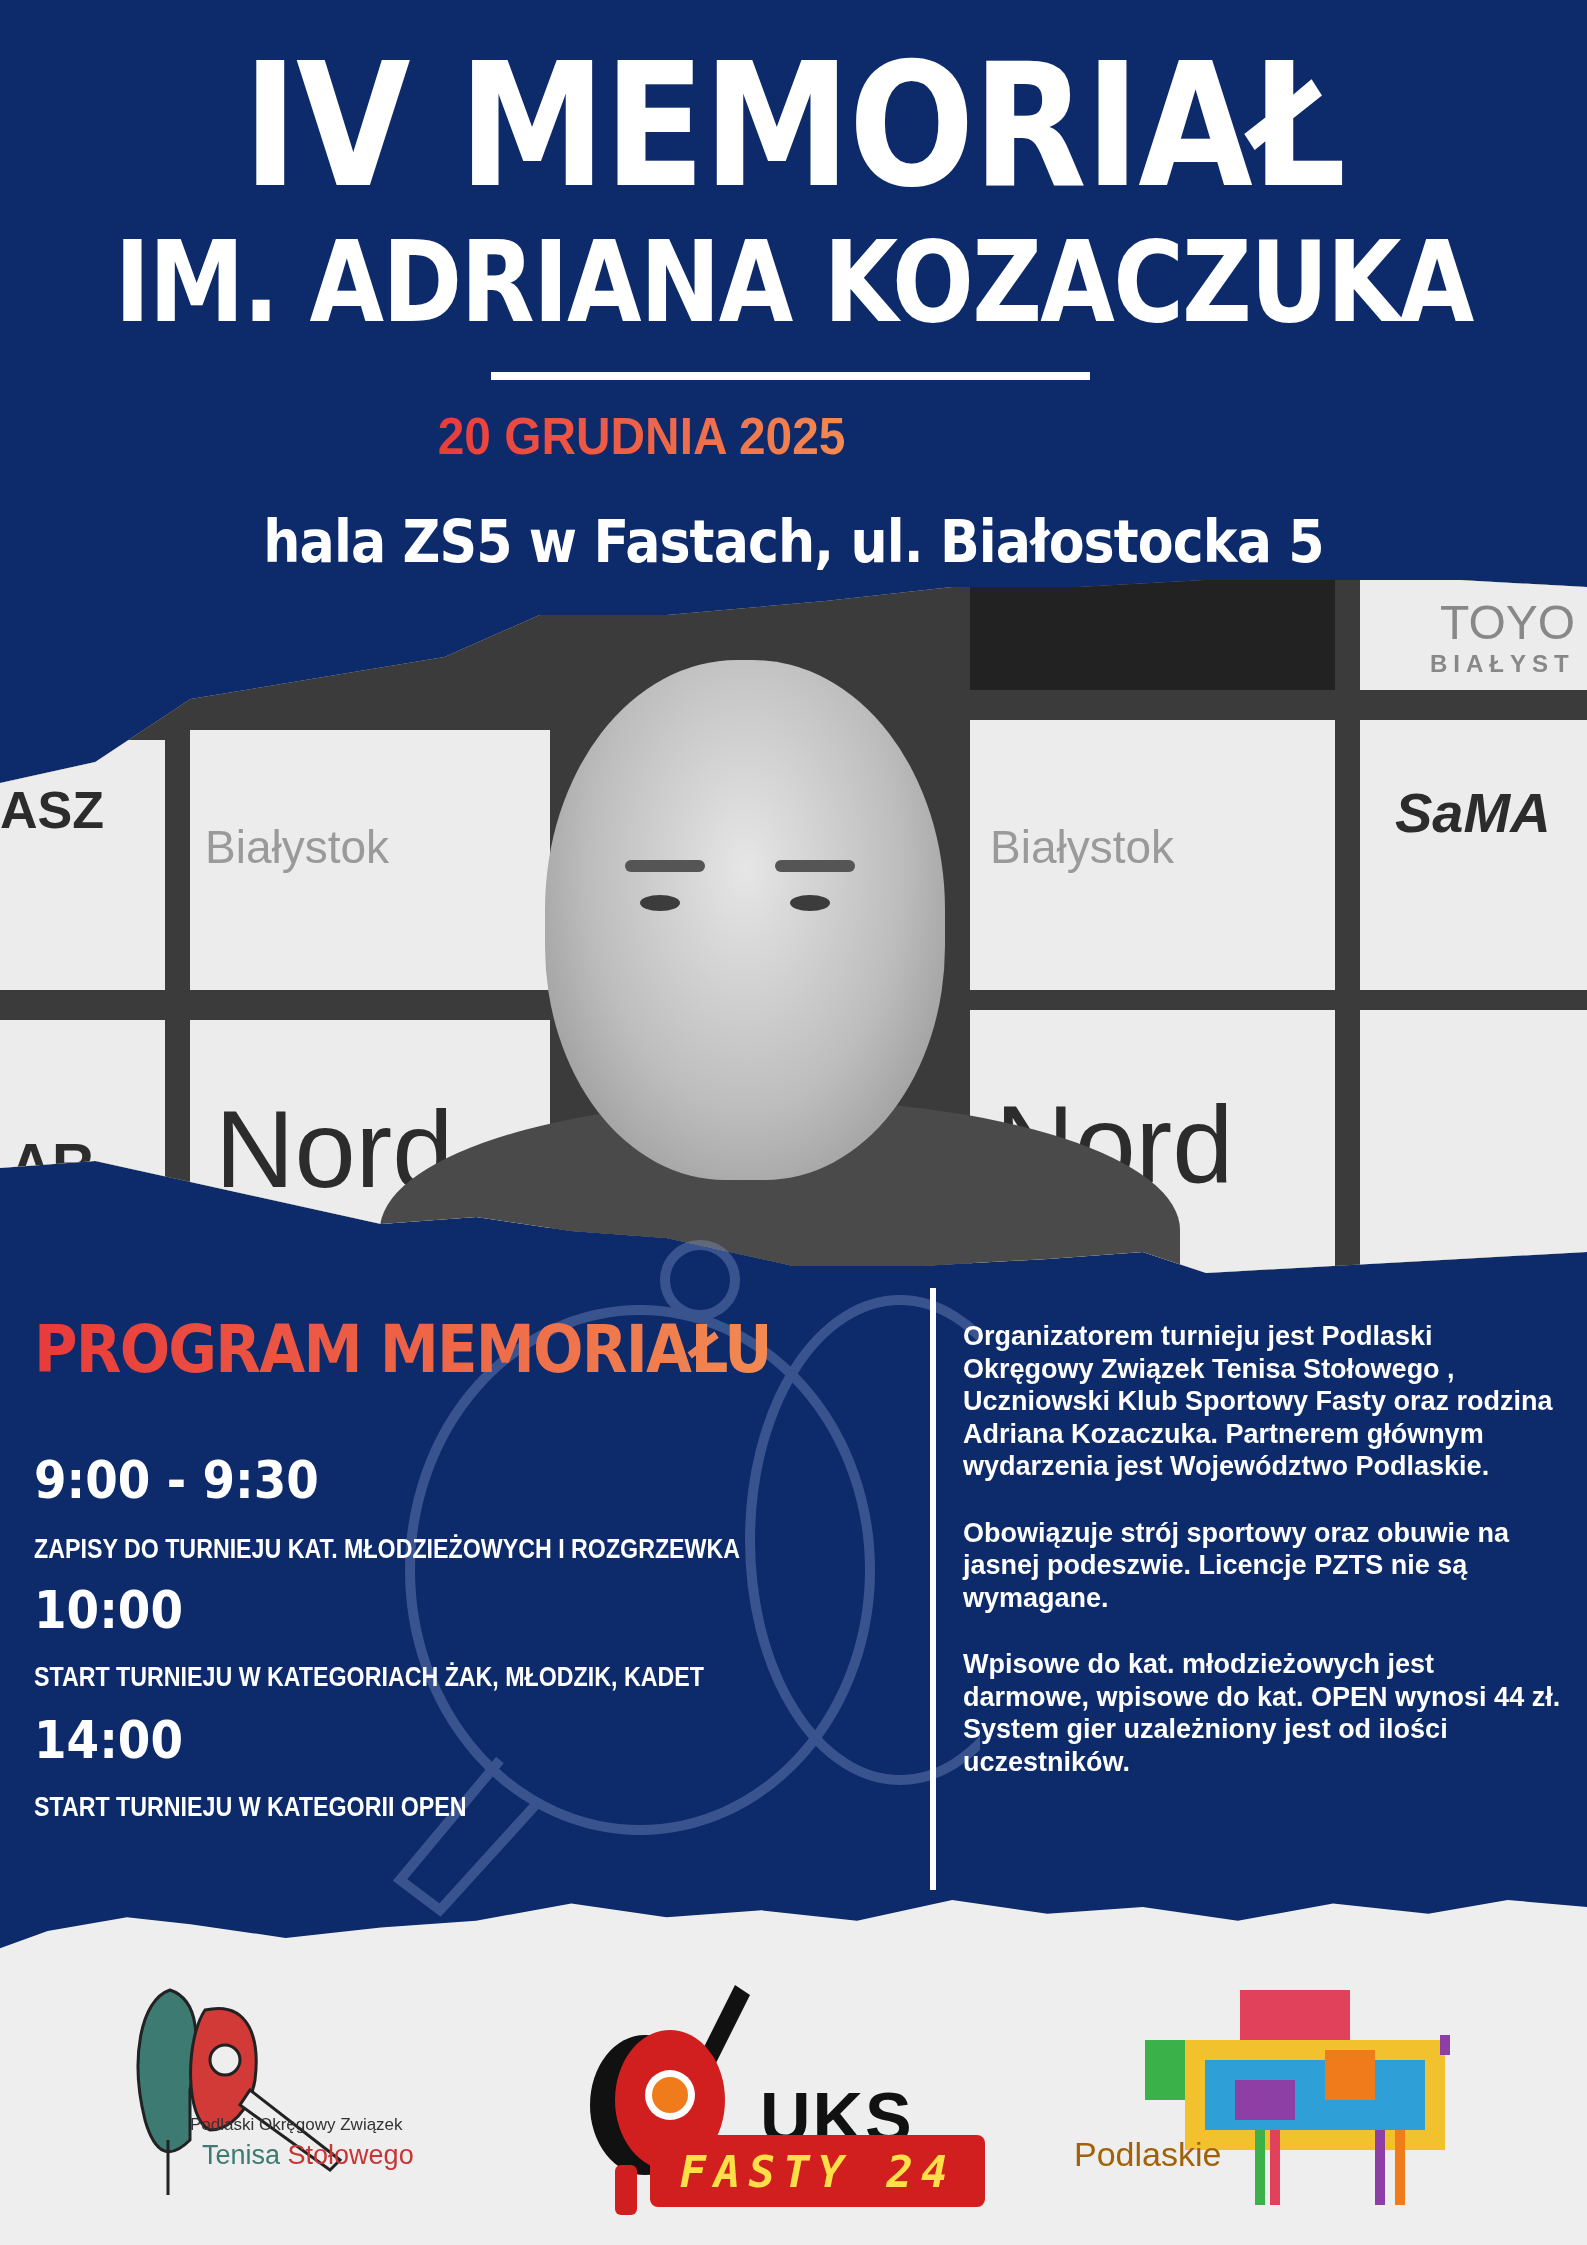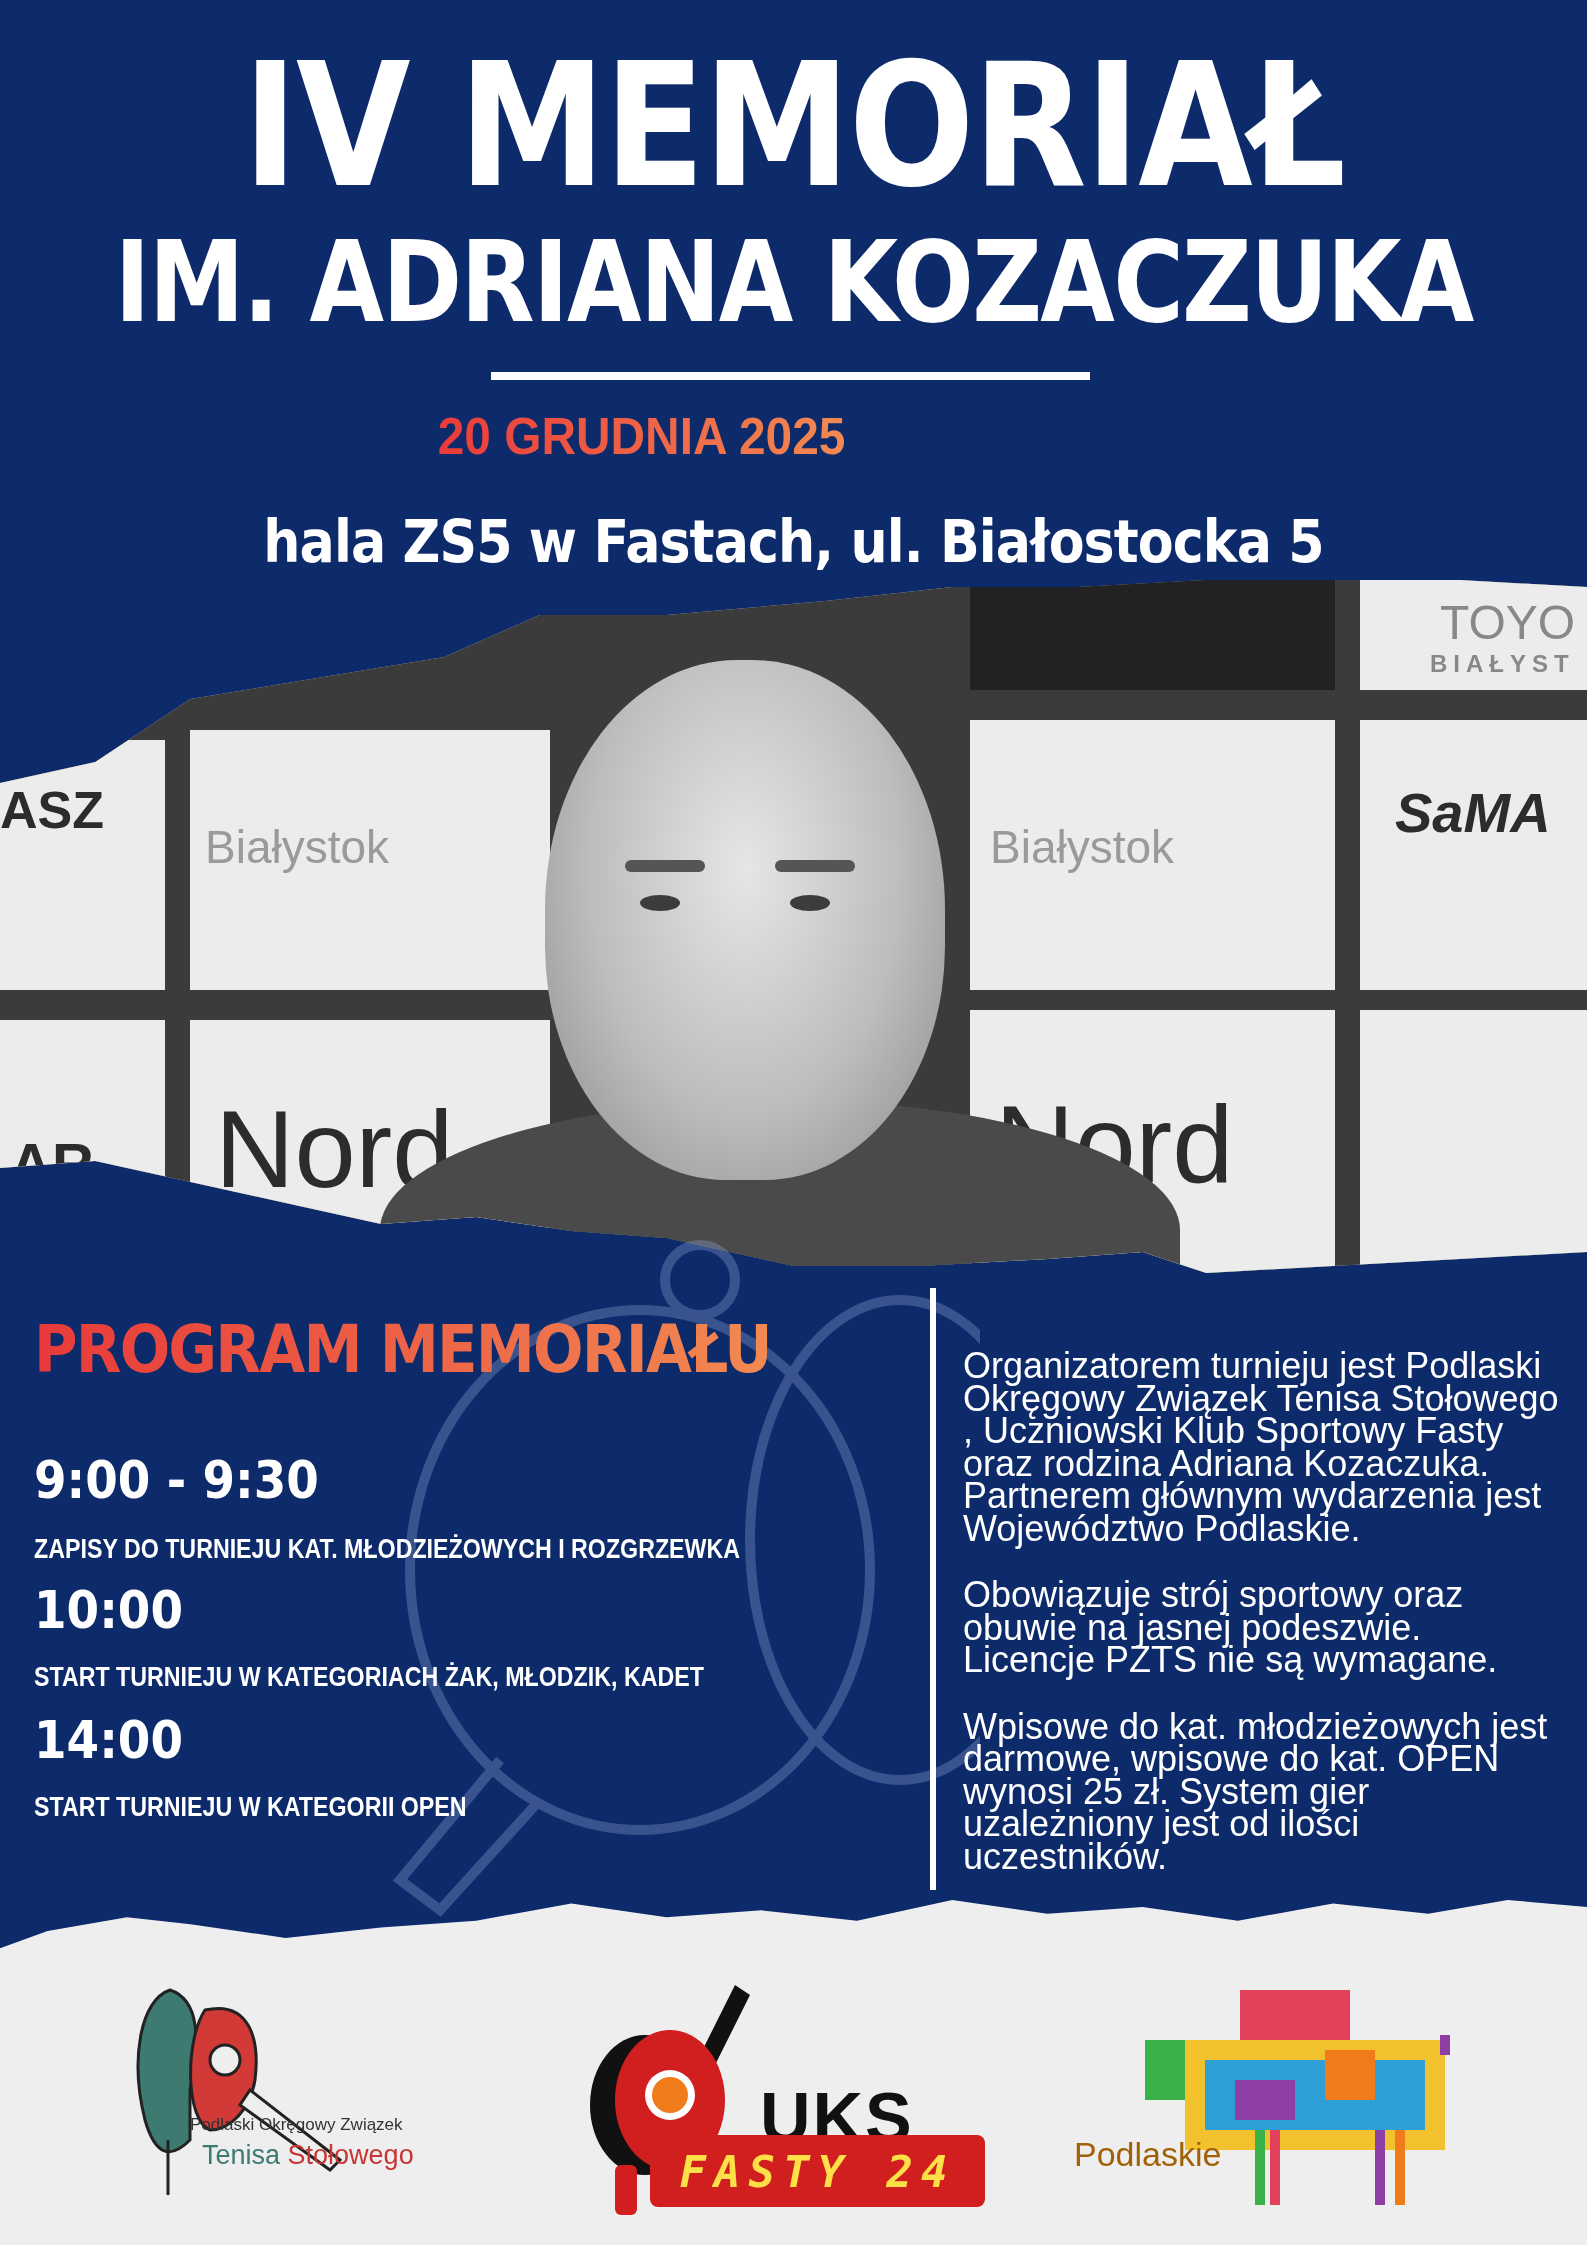--- a/index.html
+++ b/index.html
@@ -36,21 +36,21 @@
 
   
   #program-title { position:absolute; left:34px; top:1310px; font-size:66px; font-weight:bold; line-height:80px;
                    white-space:nowrap; font-family:"DejaVu Sans", sans-serif; letter-spacing:-2px; transform:scaleX(0.9); transform-origin:left;
                    background:linear-gradient(90deg,#e83a3a,#f28a52); -webkit-background-clip:text; background-clip:text; color:transparent; }
   .time { position:absolute; left:34px; font-size:52px; font-weight:bold; line-height:60px; white-space:nowrap;
           font-family:"DejaVu Sans", sans-serif; transform:scaleX(0.9); transform-origin:left; }
   .desc { position:absolute; left:34px; font-size:27px; font-weight:bold; line-height:34px; white-space:nowrap;
           transform:scaleX(0.86); transform-origin:left; }
   #divider { position:absolute; left:930px; top:1288px; width:6px; height:602px; background:#fff; }
-  #info { position:absolute; left:963px; top:1320px; width:600px; font-size:36px; font-weight:normal; line-height:32.5px;margin-top:30px; }
+  #info { position:absolute; left:963px; top:1320px; width:600px; font-size:27px; font-weight:bold; line-height:32.5px; }
   #info p { margin:0 0 34px 0; }
 
   
   #watermark { position:absolute; left:280px; top:1240px; width:700px; height:700px; opacity:0.35; }
 
   
   #footer { position:absolute; left:0; top:1900px; width:1587px; height:345px; background:#eeeeee;
             clip-path:polygon(0 14%,3% 9%,8% 5%,12% 7%,18% 11%,24% 8%,30% 6%,36% 1%,42% 5%,48% 3%,54% 6%,60% 0,66% 4%,72% 2%,78% 6%,84% 1%,90% 4%,95% 0,100% 2%,100% 100%,0 100%); }
   .logo { position:absolute; }
   .pozts-text1 { position:absolute; left:190px; top:215px; font-size:17px; color:#333; white-space:nowrap; }
@@ -122,21 +122,21 @@
 <div class="desc" style="top:1660px;">START TURNIEJU W KATEGORIACH ŻAK, MŁODZIK, KADET</div>
 
 <div class="time" style="top:1710px;">14:00</div>
 <div class="desc" style="top:1790px;">START TURNIEJU W KATEGORII OPEN</div>
 
 <div id="divider"></div>
 
 <div id="info">
   <p>Organizatorem turnieju jest Podlaski Okręgowy Związek Tenisa Stołowego , Uczniowski Klub Sportowy Fasty oraz rodzina Adriana Kozaczuka. Partnerem głównym wydarzenia jest Województwo Podlaskie.</p>
   <p>Obowiązuje strój sportowy oraz obuwie na jasnej podeszwie. Licencje PZTS nie są wymagane.</p>
-  <p>Wpisowe do kat. młodzieżowych jest darmowe, wpisowe do kat. OPEN wynosi 25 zł. System gier uzależniony jest od ilości uczestników.</p>
+  <p>Wpisowe do kat. młodzieżowych jest darmowe, wpisowe do kat. OPEN wynosi 44 zł. System gier uzależniony jest od ilości uczestników.</p>
 </div>
 
 <div id="footer">
 
   <svg class="logo" style="left:130px;top:80px;" width="300" height="220" viewBox="0 0 300 220">
     <path d="M40 10 C10 20 0 80 15 140 C25 175 40 180 60 160 L60 110 C70 60 70 20 40 10 Z" fill="#3d7a72" stroke="#222" stroke-width="3"></path>
     <path d="M75 30 C120 20 130 60 125 100 C120 130 100 150 80 150 C55 140 55 60 75 30 Z" fill="#d23a37" stroke="#222" stroke-width="3"></path>
     <circle cx="95" cy="80" r="15" fill="#eee" stroke="#222" stroke-width="3"></circle>
     <path d="M120 110 L210 180 L200 190 L110 125 Z" fill="#eee" stroke="#222" stroke-width="3"></path>
     <line x1="38" y1="160" x2="38" y2="215" stroke="#222" stroke-width="3"></line>

